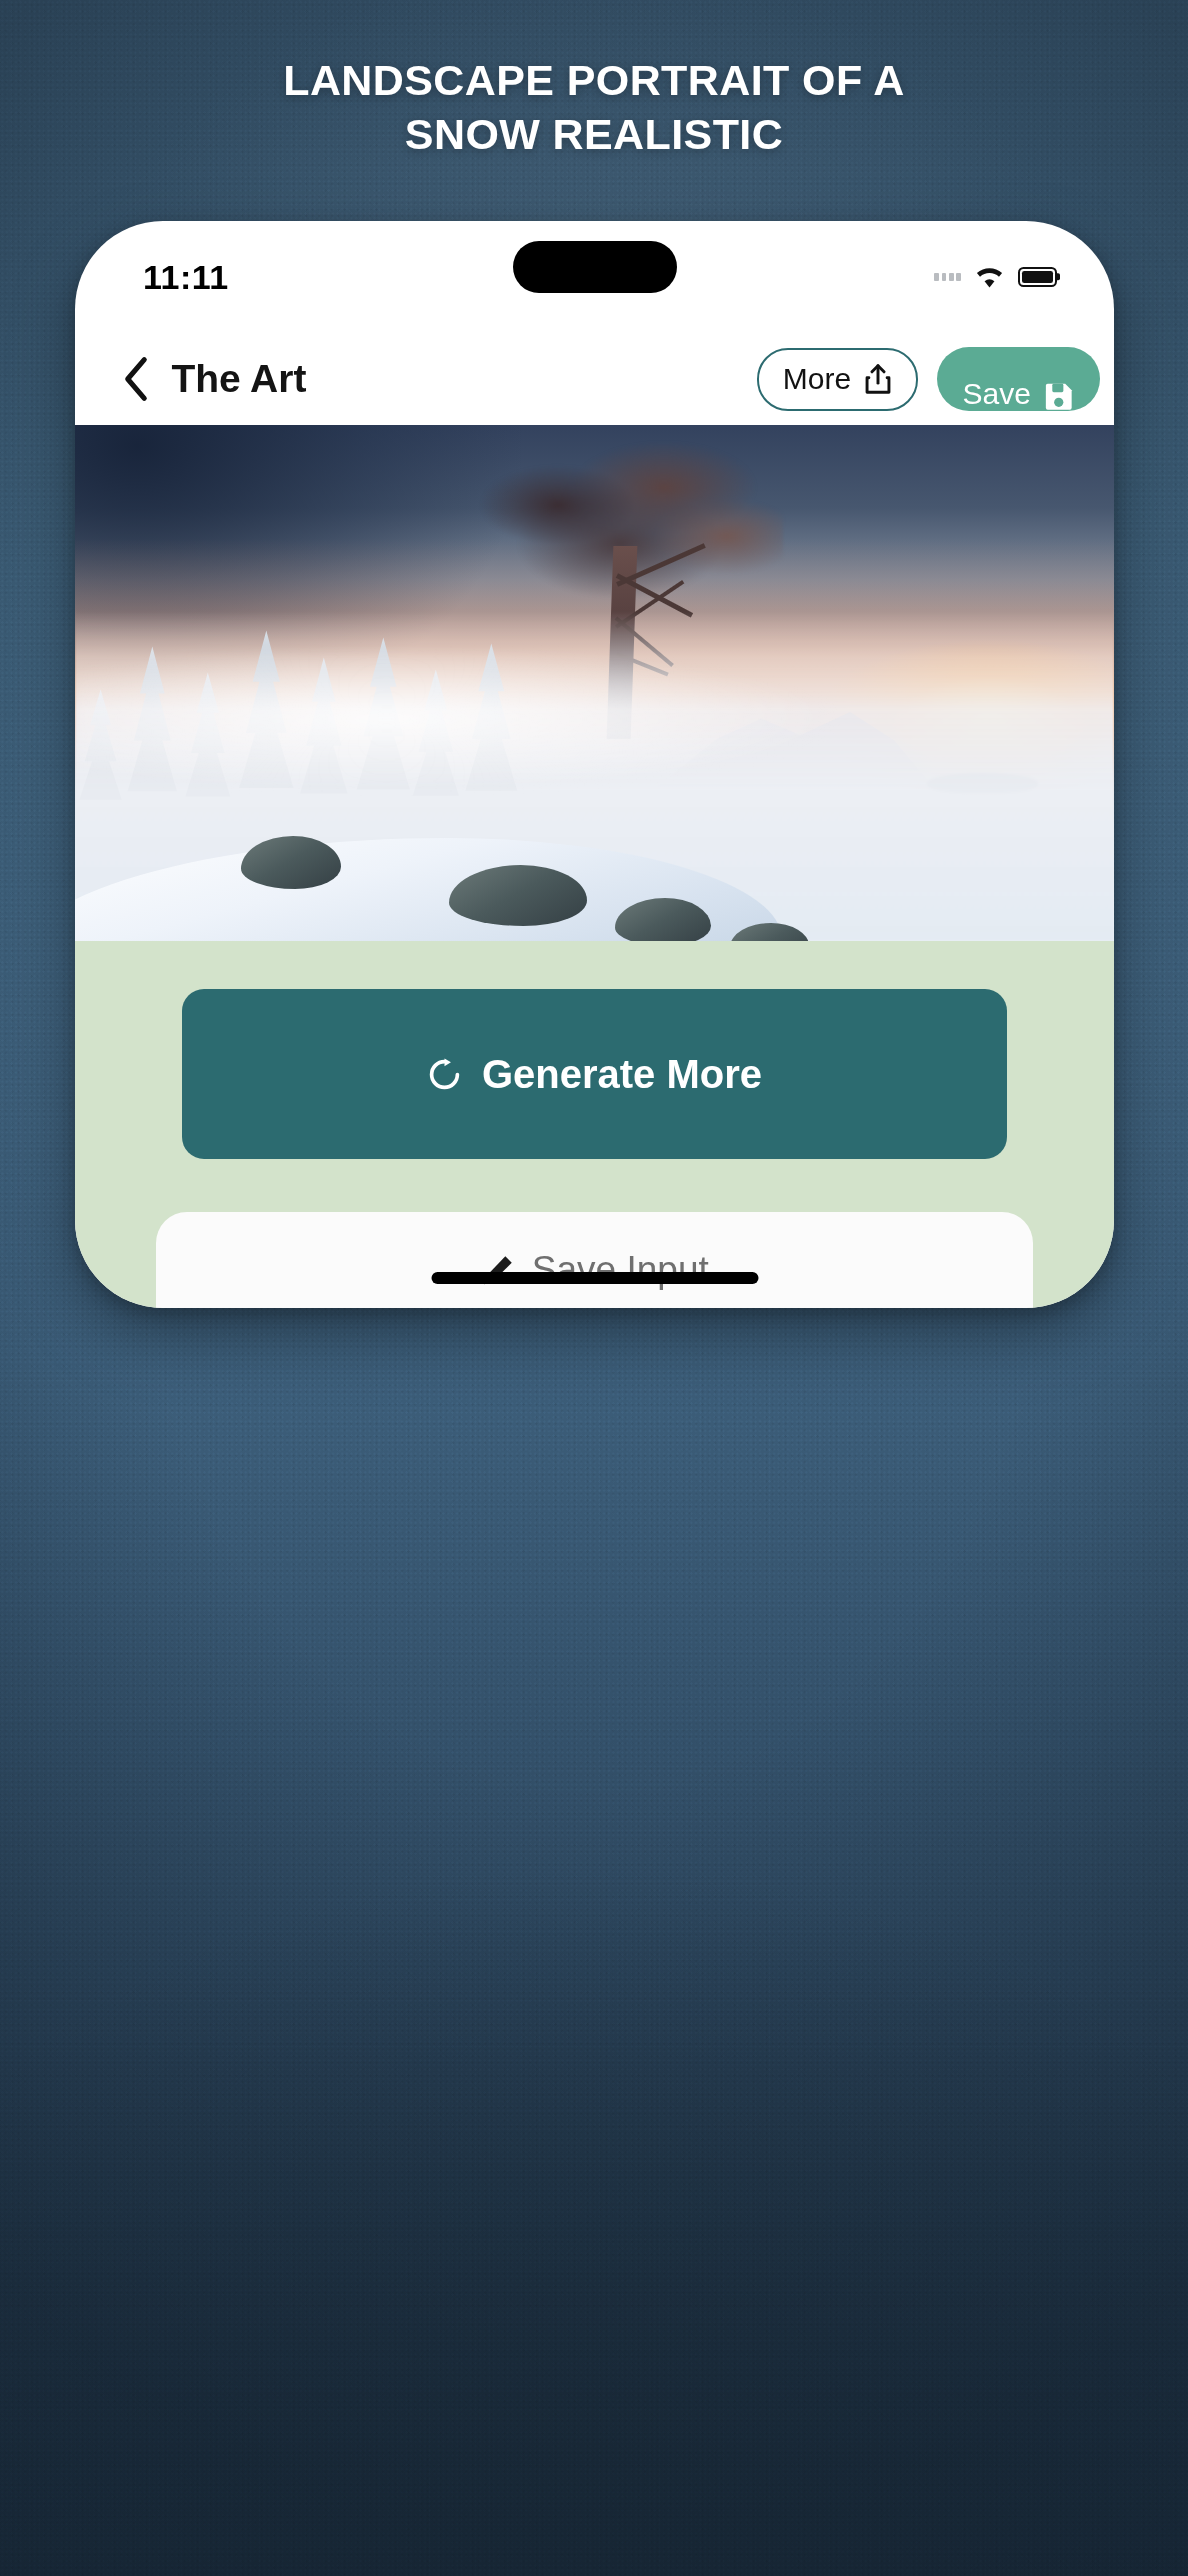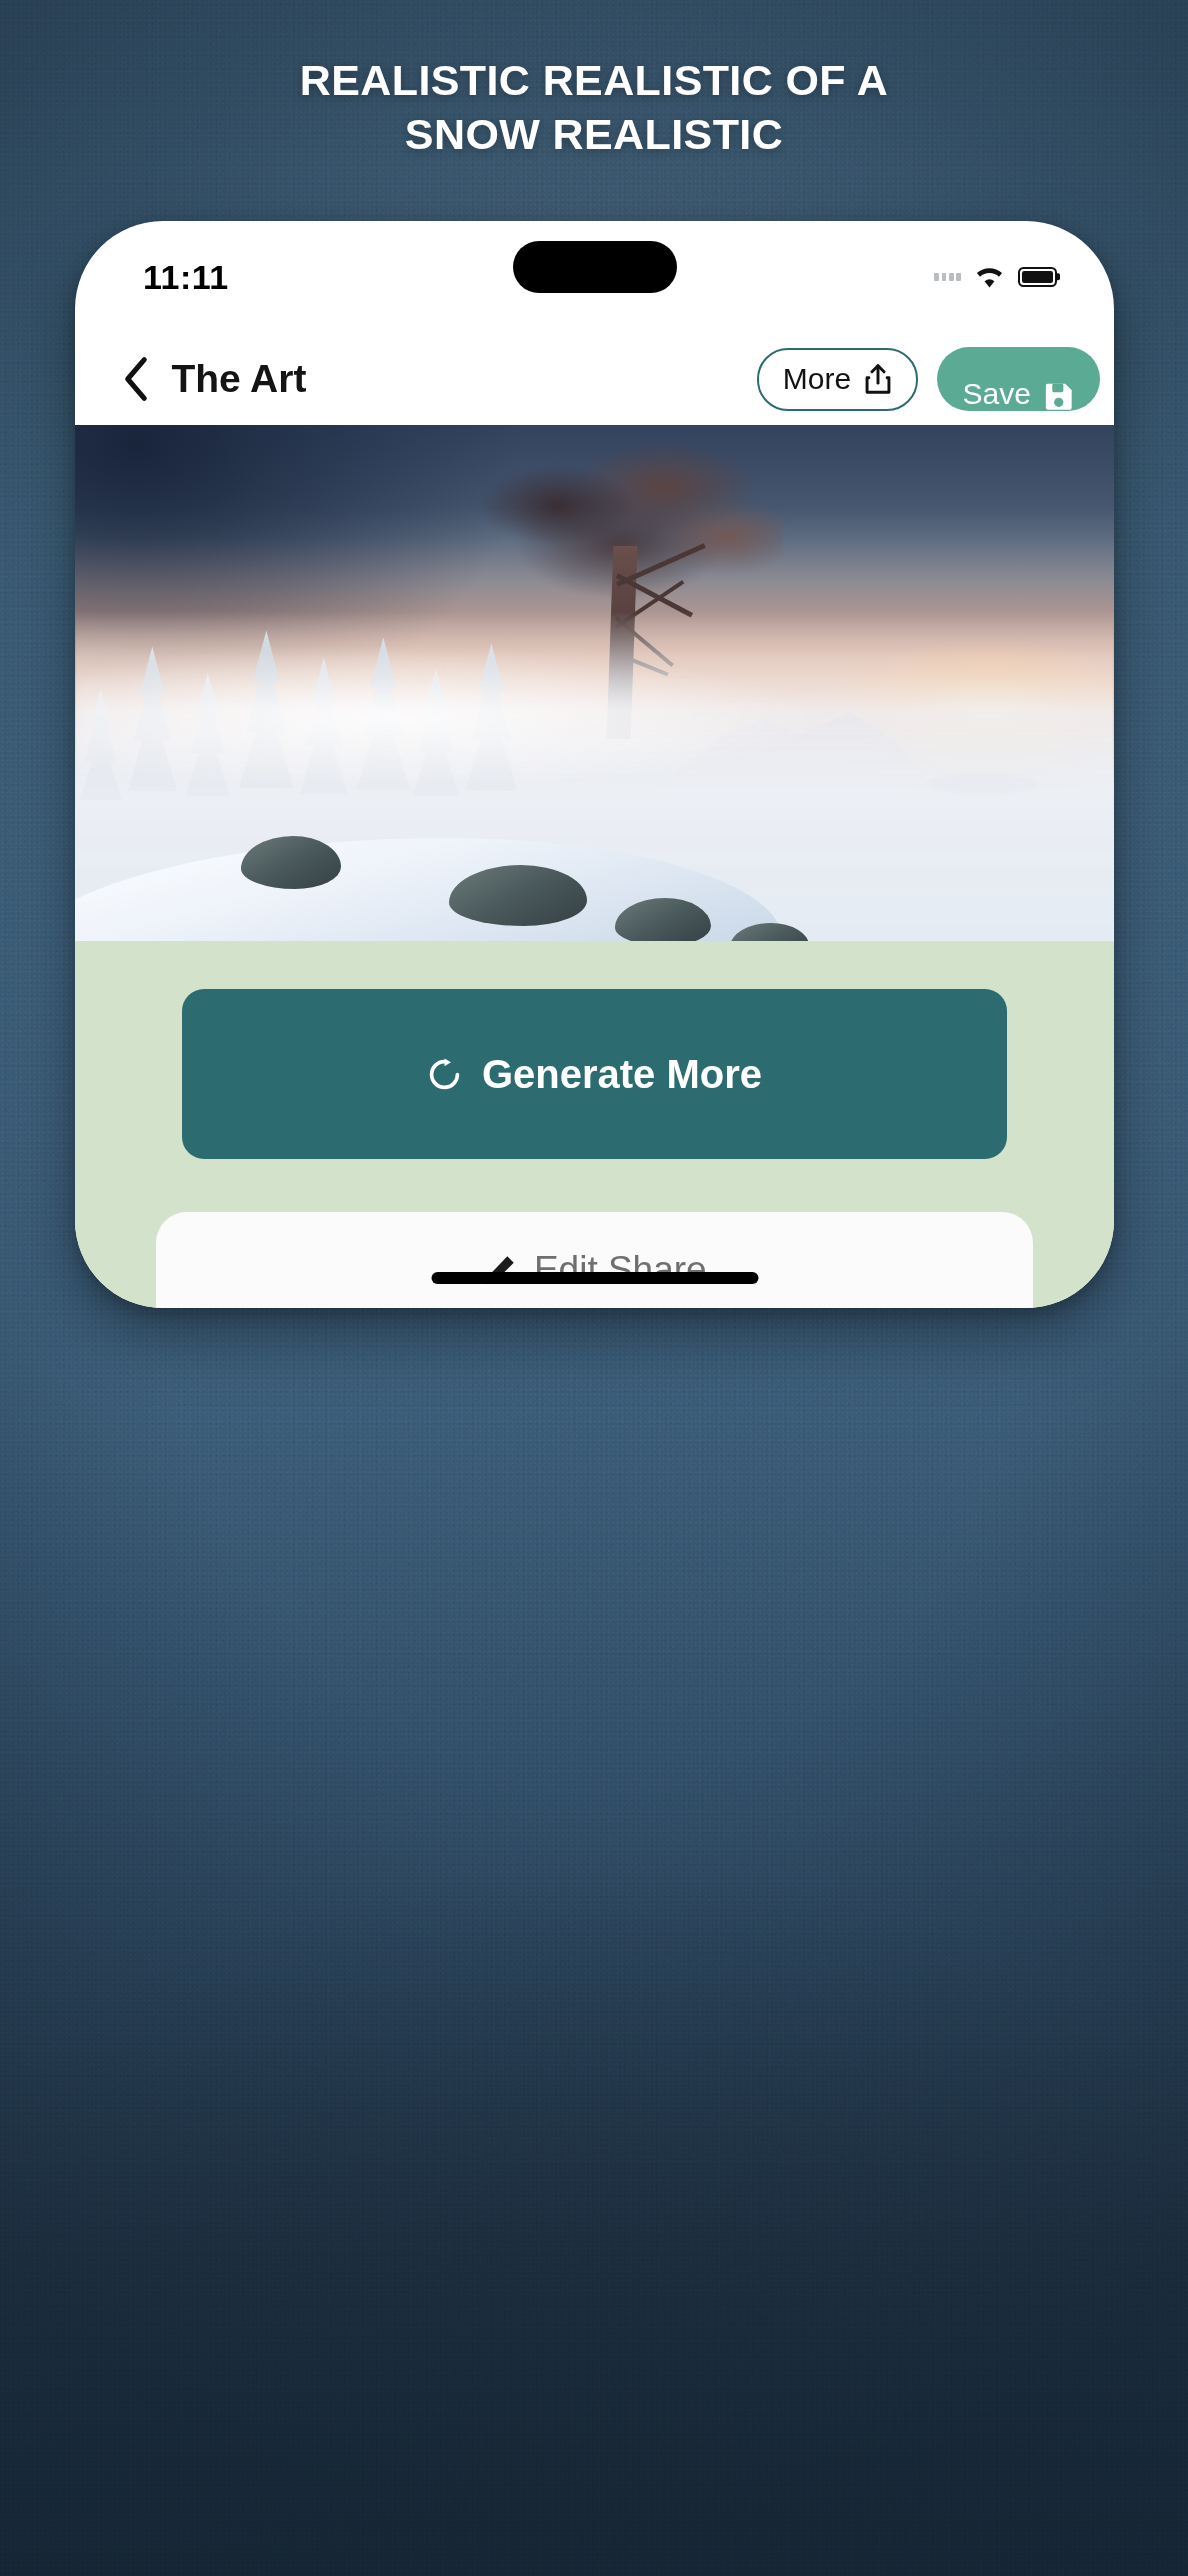--- a/index.html
+++ b/index.html
@@ -299,21 +299,21 @@
     width:327px; height:12px;
     background:#000; border-radius:7.4px;
   }
 </style>
 </head>
 <body>
 
 <div id="promo">
 
   <div class="headline">
-    <span class="ln">REALISTIC REALISTIC OF A</span>
+    <span class="ln">LANDSCAPE PORTRAIT OF A</span>
     <span class="ln">SNOW REALISTIC</span>
   </div>
 
   <div id="phone">
     <div class="phone-body">
 
       <div class="statusbar">
         <div class="sb-time">11:11</div>
         <div class="dynamic-island"></div>
         <div class="sb-right">
@@ -407,21 +407,21 @@
           </svg>
           <span>Generate More</span>
         </div>
 
         <div class="edit-card">
           <div class="edit-head">
             <svg width="35" height="35" viewBox="0 0 38 38">
               <path d="M27.5 3.5 L34.5 10.5 L13.5 31.5 L4.5 34 L7 25 Z" fill="#1b1b1b"></path>
               <path d="M7 25 L13.5 31.5" stroke="#fbfbfb" stroke-width="2" fill="none"></path>
             </svg>
-            <span>Edit Share</span>
+            <span>Save Input</span>
           </div>
 
         </div>
       </div>
 
       <div class="home-ind"></div>
     </div>
   </div>
 </div>
 

